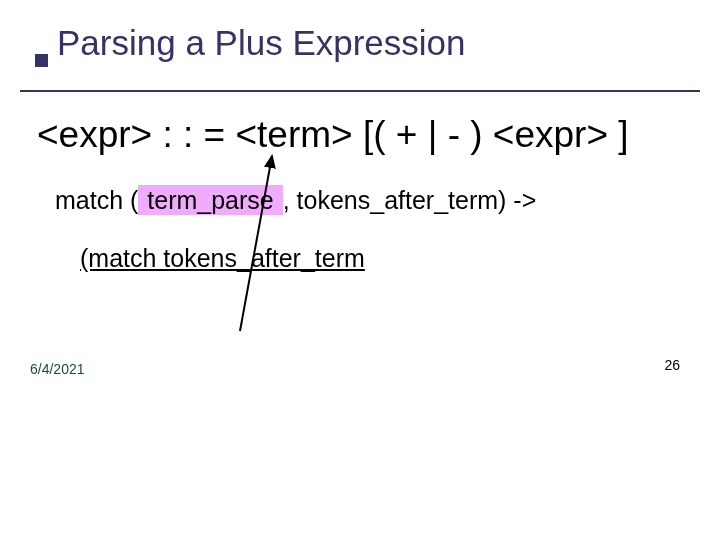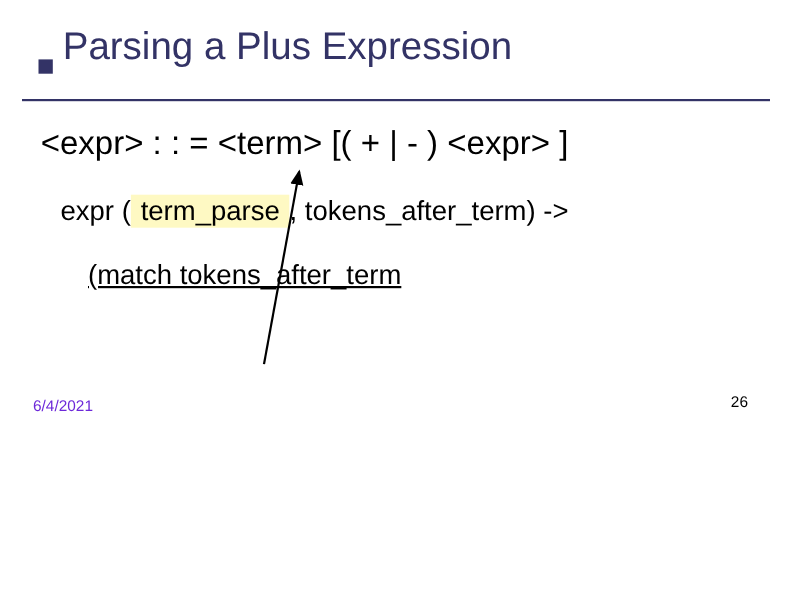--- a/index.html
+++ b/index.html
@@ -48,45 +48,45 @@
     border-top: 2px solid #333366;
   }
   .body {
     position: absolute;
     top: 114px;
     left: 5px;
     font-family: Verdana, Geneva, sans-serif;
     color: #000;
   }
   .grammar {
-    font-size: 30px;
+    font-size: 37px;
     margin-left: 32px;
     margin-bottom: 28px;
     white-space: nowrap;
   }
   .code {
     font-size: 25px;
     line-height: 1.35;
   }
   .l1 { margin-left: 12px;  margin-bottom: 24px; }
   .l2 { margin-left: 32px;  margin-bottom: 24px; }
   .l3 { margin-left: 50px;  margin-bottom: 24px; white-space: nowrap; }
   .l4 { margin-left: 75px;  margin-bottom: 20px; white-space: nowrap; text-decoration: underline; }
   .l5 { margin-left: 92px;  white-space: nowrap; }
   .hl {
-    background: #fef9c3;
+    background: #f0abfc;
     padding: 1px 2px;
   }
   .footer-date {
     position: absolute;
     bottom: 16px;
     left: 30px;
     font-size: 14px;
     font-family: Arial, sans-serif;
-    color: #6d28d9;
+    color: #14532d;
   }
   .footer-num {
     position: absolute;
     bottom: 20px;
     right: 40px;
     font-size: 14px;
     font-family: Arial, sans-serif;
     color: #000;
   }
   svg.arrow {
@@ -106,21 +106,21 @@
   <div class="title-row">
     <div class="sq"></div>
     <div class="title-text">Parsing a Plus Expression</div>
   </div>
 
   <hr class="hr">
 
   <div class="body">
     <div class="grammar">&lt;expr&gt; : : = &lt;term&gt; [( + | - ) &lt;expr&gt; ]</div>
     <div class="code">
-      <div class="l3"><span>expr (</span><span class="hl"> term_parse </span><span>, tokens_after_term) -&gt;</span></div>
+      <div class="l3"><span>match (</span><span class="hl"> term_parse </span><span>, tokens_after_term) -&gt;</span></div>
       <div class="l4">(match tokens_after_term</div>
     </div>
   </div>
 
   <svg class="arrow" viewBox="0 0 60 200">
     <defs>
       <marker id="ah" markerWidth="10" markerHeight="10" refX="6" refY="3" orient="auto">
         <path d="M0,0 L7,3 L0,6 Z" fill="#000"></path>
       </marker>
     </defs>

